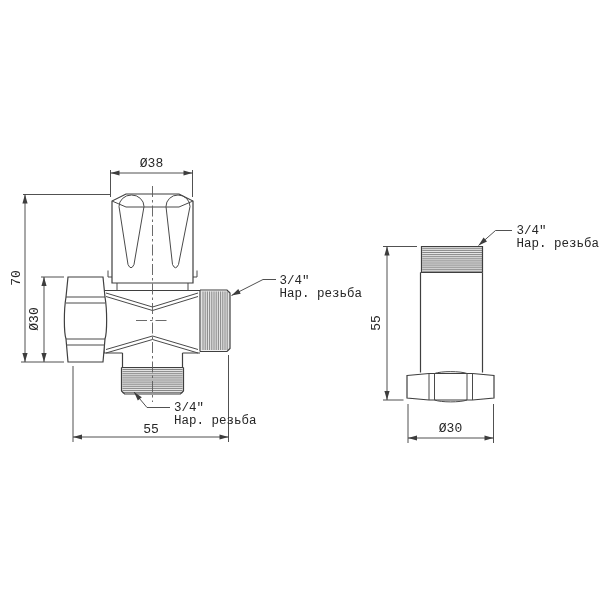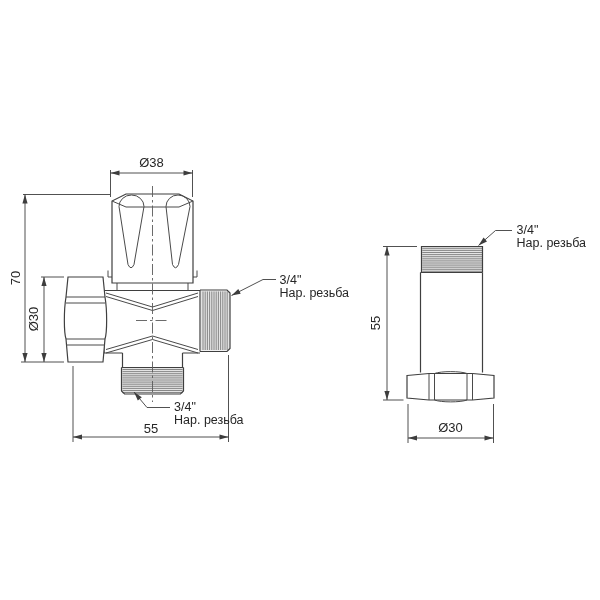--- a/index.html
+++ b/index.html
@@ -1,17 +1,17 @@
 <!DOCTYPE html>
 <html><head>
 <meta charset="utf-8">
 <style>
   html,body{margin:0;padding:0;background:#ffffff;}
   .stage{width:600px;height:600px;position:relative;background:#ffffff;overflow:hidden;
-         font-family:Liberation Sans, sans-serif;}
+         font-family:Liberation Mono, monospace;}
   svg{display:block;}
   .outline{stroke:#3f3f3f;stroke-width:1.2;fill:none;stroke-linejoin:miter;}
   .outline-f{stroke:#3f3f3f;stroke-width:1.2;fill:#ffffff;stroke-linejoin:miter;}
   .inner{stroke:#4a4a4a;stroke-width:1;fill:none;}
   .thread{stroke:#6f6f6f;stroke-width:0.8;fill:none;}
   .threadbox{fill:#e4e4e4;stroke:none;}
   .dim{stroke:#3d3d3d;stroke-width:0.9;fill:none;}
   .arrow{fill:#3d3d3d;stroke:none;}
   .cline{stroke:#5a5a5a;stroke-width:0.9;fill:none;stroke-dasharray:11 3 2.5 3;}
   text{fill:#262626;}

